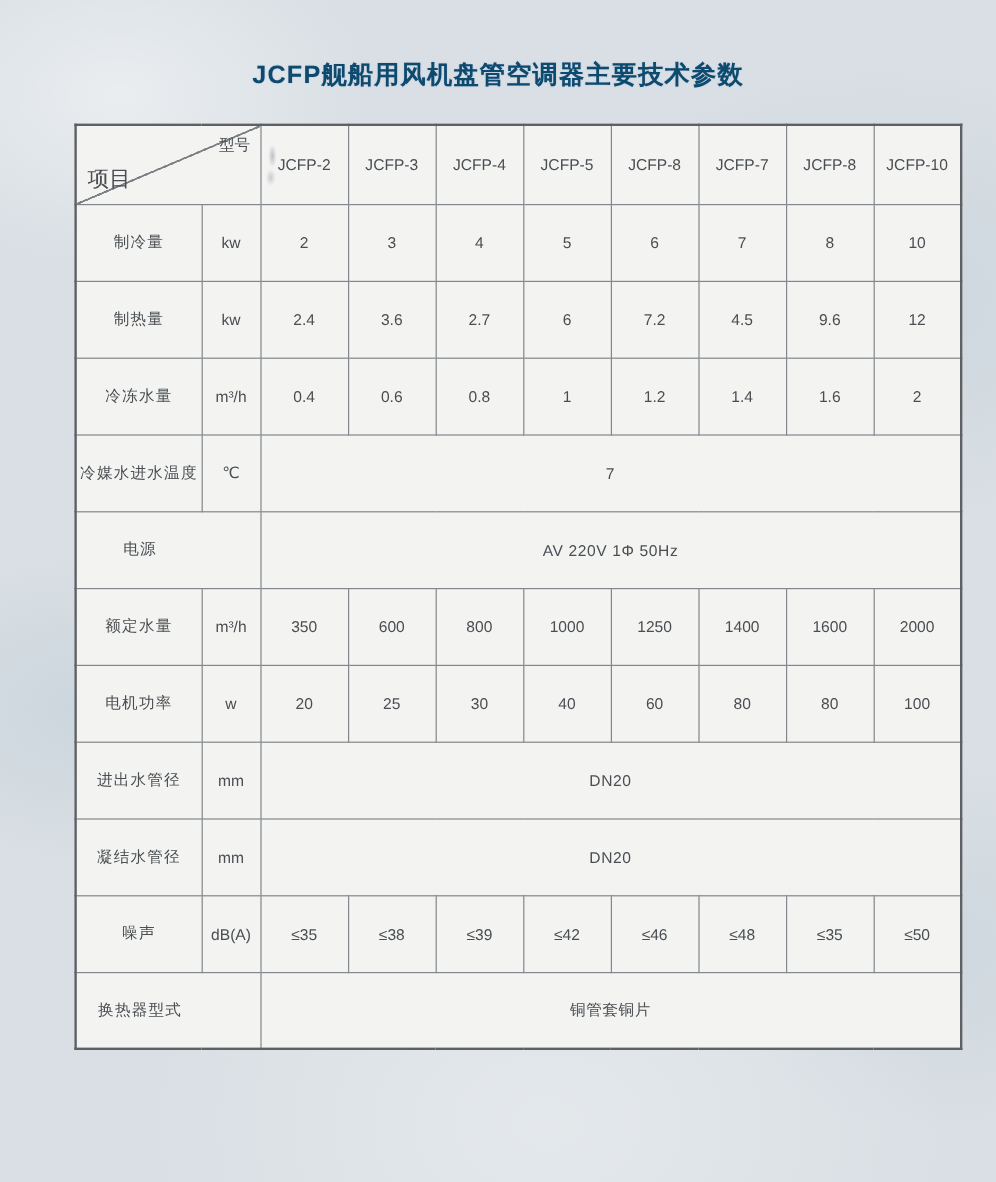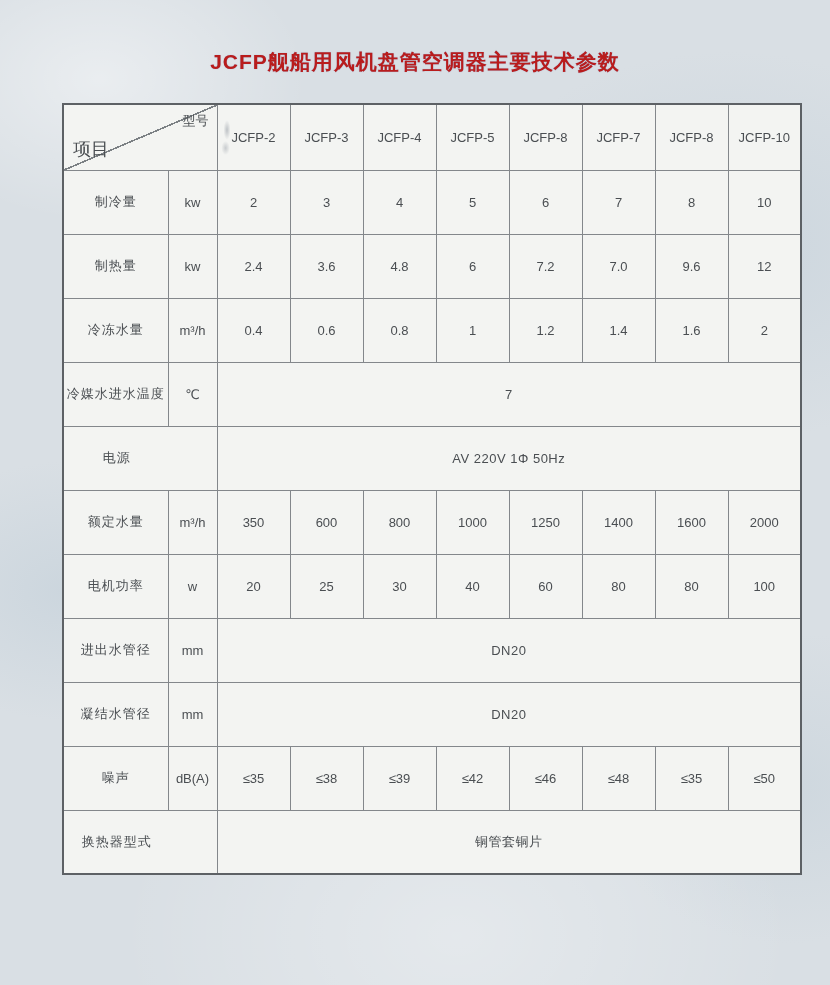--- a/index.html
+++ b/index.html
@@ -16,21 +16,21 @@
     position: relative;
     color: #474b4f;
   }
   .page-title {
     position: absolute;
     top: 48px; left: 0; width: 100%;
     text-align: center;
     font-size: 21px;
     font-weight: bold;
     letter-spacing: 1px;
-    color: #b91c1c;
+    color: #0c4a6e;
     text-shadow: 0 0 1px rgba(37,80,174,0.35);
   }
   table.spec-table {
     position: absolute;
     left: 62px; top: 103px;
     width: 738px;
     border-collapse: collapse;
     table-layout: fixed;
     background: #f3f4f2;
     border: 2px solid #5d6165;
@@ -129,24 +129,24 @@
         <td class="value-cell">6</td>
         <td class="value-cell">7</td>
         <td class="value-cell">8</td>
         <td class="value-cell">10</td>
       </tr>
       <tr>
         <td class="label-cell">制热量</td>
         <td class="unit-cell">kw</td>
         <td class="value-cell">2.4</td>
         <td class="value-cell">3.6</td>
-        <td class="value-cell">4.8</td>
+        <td class="value-cell">2.7</td>
         <td class="value-cell">6</td>
         <td class="value-cell">7.2</td>
-        <td class="value-cell">7.0</td>
+        <td class="value-cell">4.5</td>
         <td class="value-cell">9.6</td>
         <td class="value-cell">12</td>
       </tr>
       <tr>
         <td class="label-cell">冷冻水量</td>
         <td class="unit-cell">m³/h</td>
         <td class="value-cell">0.4</td>
         <td class="value-cell">0.6</td>
         <td class="value-cell">0.8</td>
         <td class="value-cell">1</td>

